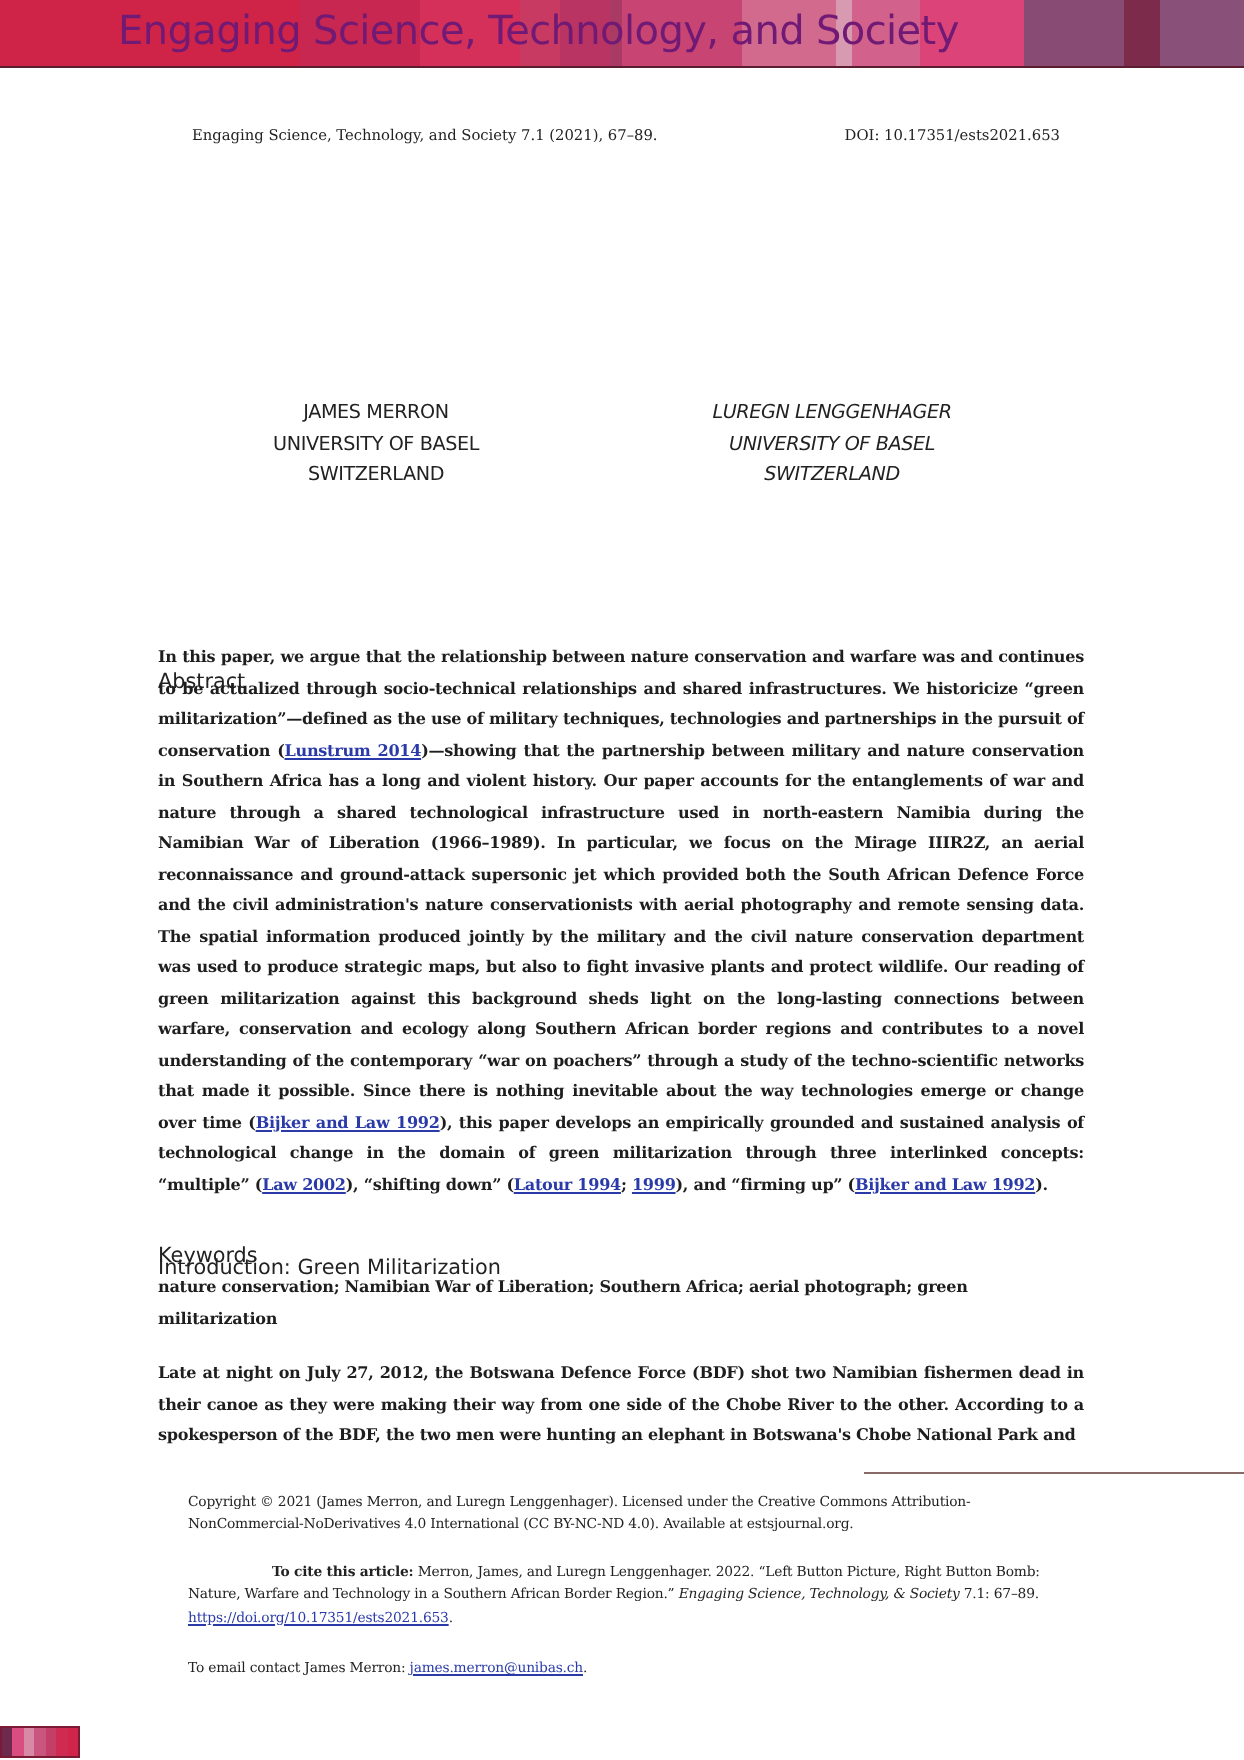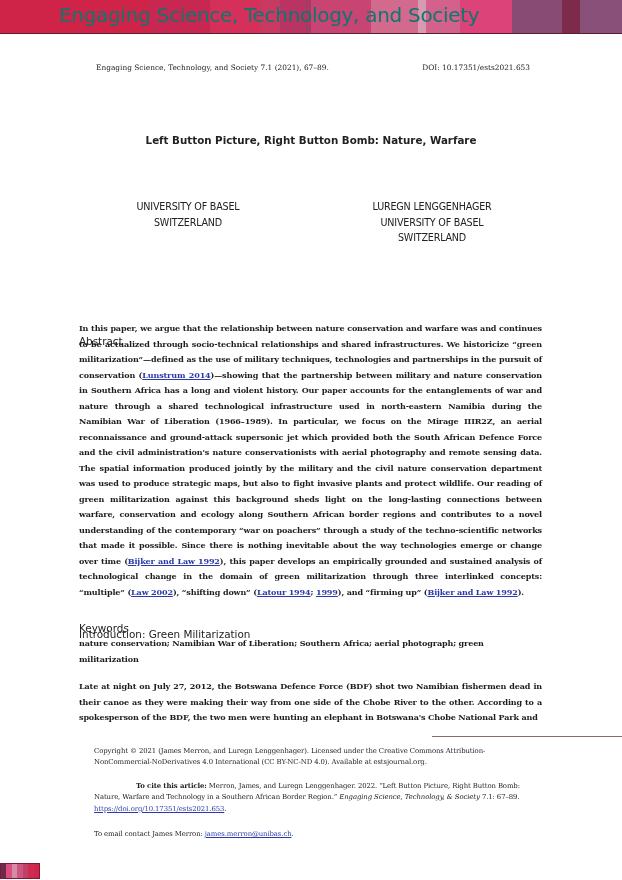--- a/index.html
+++ b/index.html
@@ -18,21 +18,21 @@
       width: 622px; height: 33px;
       display: flex;
       border-bottom: 1px solid #5b1e30;
     }
     .header-band .seg { height: 100%; }
     .header-title {
       position: absolute;
       left: 59px; top: 3px;
       font-family: "DejaVu Sans", sans-serif;
       font-size: 20px;
-      color: #0f766e;
+      color: #701a75;
       letter-spacing: -0.3px;
       white-space: nowrap;
     }
     .running-head {
       position: absolute;
       top: 63px;
       left: 96px;
       width: 434px;
       font-size: 7.4px;
       display: flex;
@@ -56,21 +56,21 @@
       top: 199px;
       width: 200px;
       text-align: center;
       font-family: "DejaVu Sans", sans-serif;
       font-size: 9.6px;
       line-height: 15.5px;
       color: #222;
       letter-spacing: -0.2px;
     }
     .author.a1 { left: 88px; }
-    .author.a2 { left: 332px; }
+    .author.a2 { left: 316px; font-style: italic; }
     .section-heading {
       position: absolute;
       left: 79px;
       font-family: "DejaVu Sans", sans-serif;
       font-size: 10.4px;
       color: #222;
     }
     .body-text {
       position: absolute;
       left: 79px;
@@ -134,24 +134,24 @@
     <div class="seg" style="background: rgb(137, 80, 121); width: 42px;"></div>
   </div>
 <div class="header-title">Engaging Science, Technology, and Society</div>
 
 <div class="running-head">
   <span>Engaging Science, Technology, and Society 7.1 (2021), 67–89.</span>
   <span>DOI: 10.17351/ests2021.653</span>
 </div>
 
 <div class="paper-title">
-  <div>Left Button Picture, Right Button Bomb: Nature, Warfare</div>
 </div>
 
 <div class="author a1">
+  <div>JAMES MERRON</div>
   <div>UNIVERSITY OF BASEL</div>
   <div>SWITZERLAND</div>
 </div>
 <div class="author a2">
   <div>LUREGN LENGGENHAGER</div>
   <div>UNIVERSITY OF BASEL</div>
   <div>SWITZERLAND</div>
 </div>
 
 <div class="section-heading" style="top:307px;margin-top:28px;">Abstract</div>

